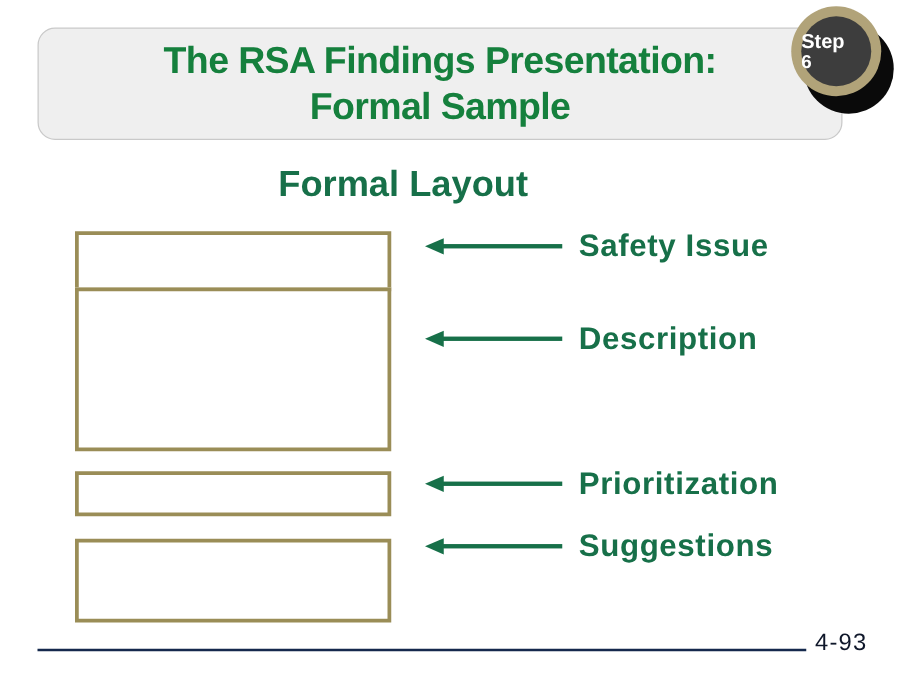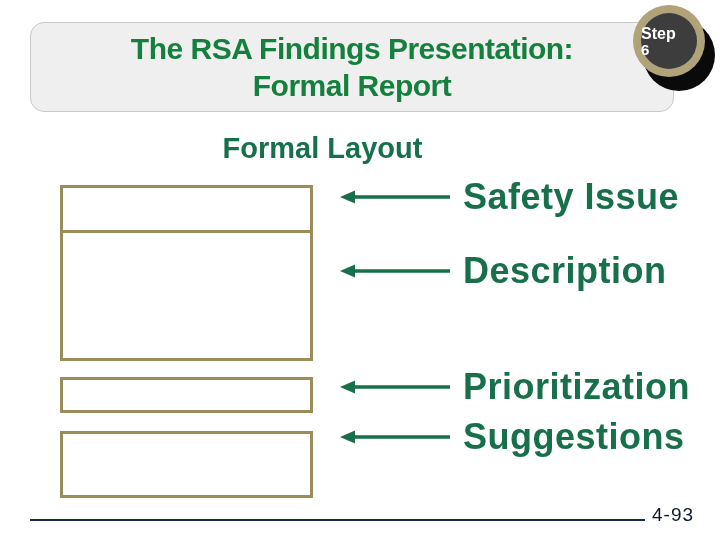--- a/index.html
+++ b/index.html
@@ -63,41 +63,41 @@
   .row{
     position:absolute;left:340px;height:40px;
     display:flex;align-items:center;gap:13px;
   }
   .row.r1{top:177px;}
   .row.r2{top:251px;}
   .row.r3{top:367px;}
   .row.r4{top:417px;}
   .row svg{display:block;flex:0 0 auto;}
   .row .label{
-    color:#177049;font-size:36px;font-weight:bold;white-space:nowrap;
+    color:#177049;font-size:25px;font-weight:bold;white-space:nowrap;
     letter-spacing:0.5px;
   }
   
   .footer-line{
     position:absolute;left:30px;top:519px;width:615px;height:2px;
     background:#15294d;
   }
   .page-number{
     position:absolute;left:652px;top:504px;
     color:#0f172a;font-size:19px;font-weight:normal;letter-spacing:1px;
   }
 </style>
 </head>
 <body>
 
 <div class="slide">
 
   <div class="header-panel">
     <div class="title-line">The RSA Findings Presentation:</div>
-    <div class="title-line">Formal Report</div>
+    <div class="title-line">Formal Sample</div>
   </div>
 
   <div class="badge-shadow"></div>
   <div class="badge-ring">
     <div class="badge-face">
       <span class="step-word">Step</span>
       <span class="step-num">6</span>
     </div>
   </div>
 

